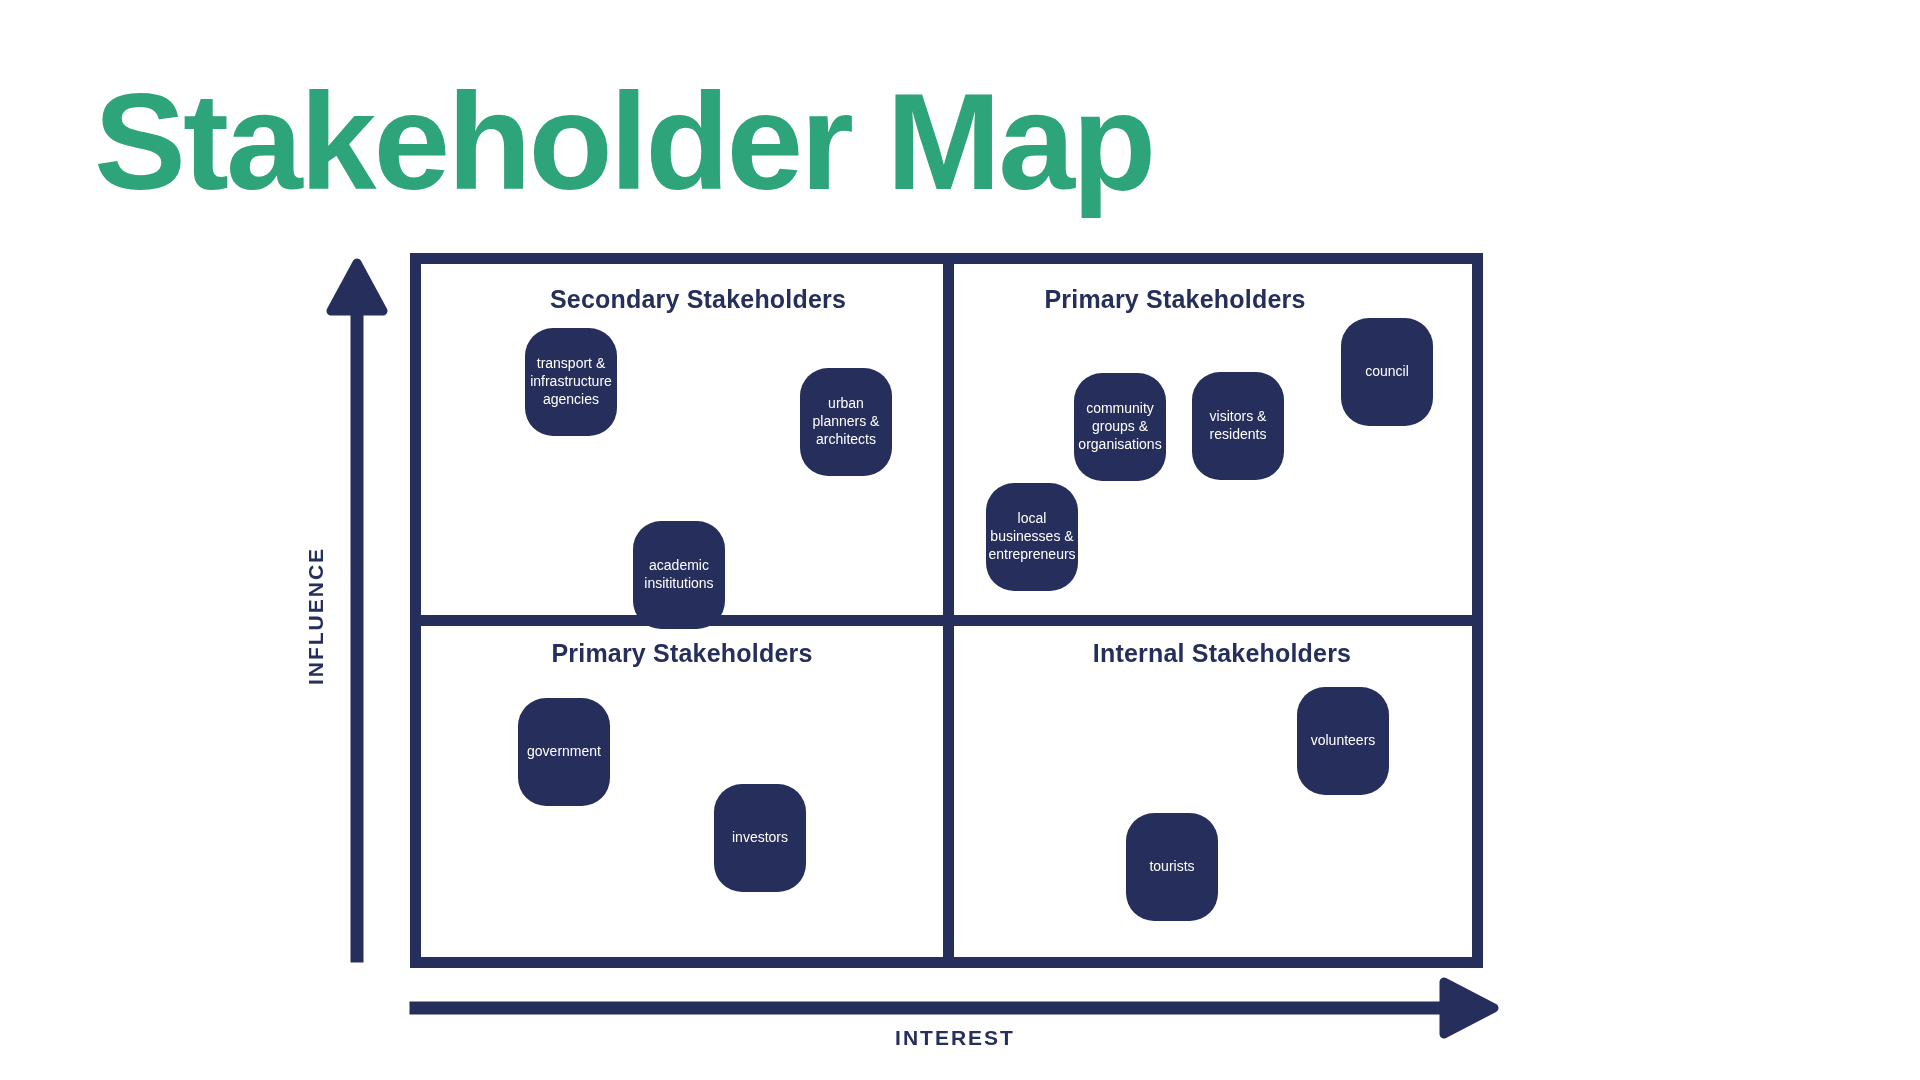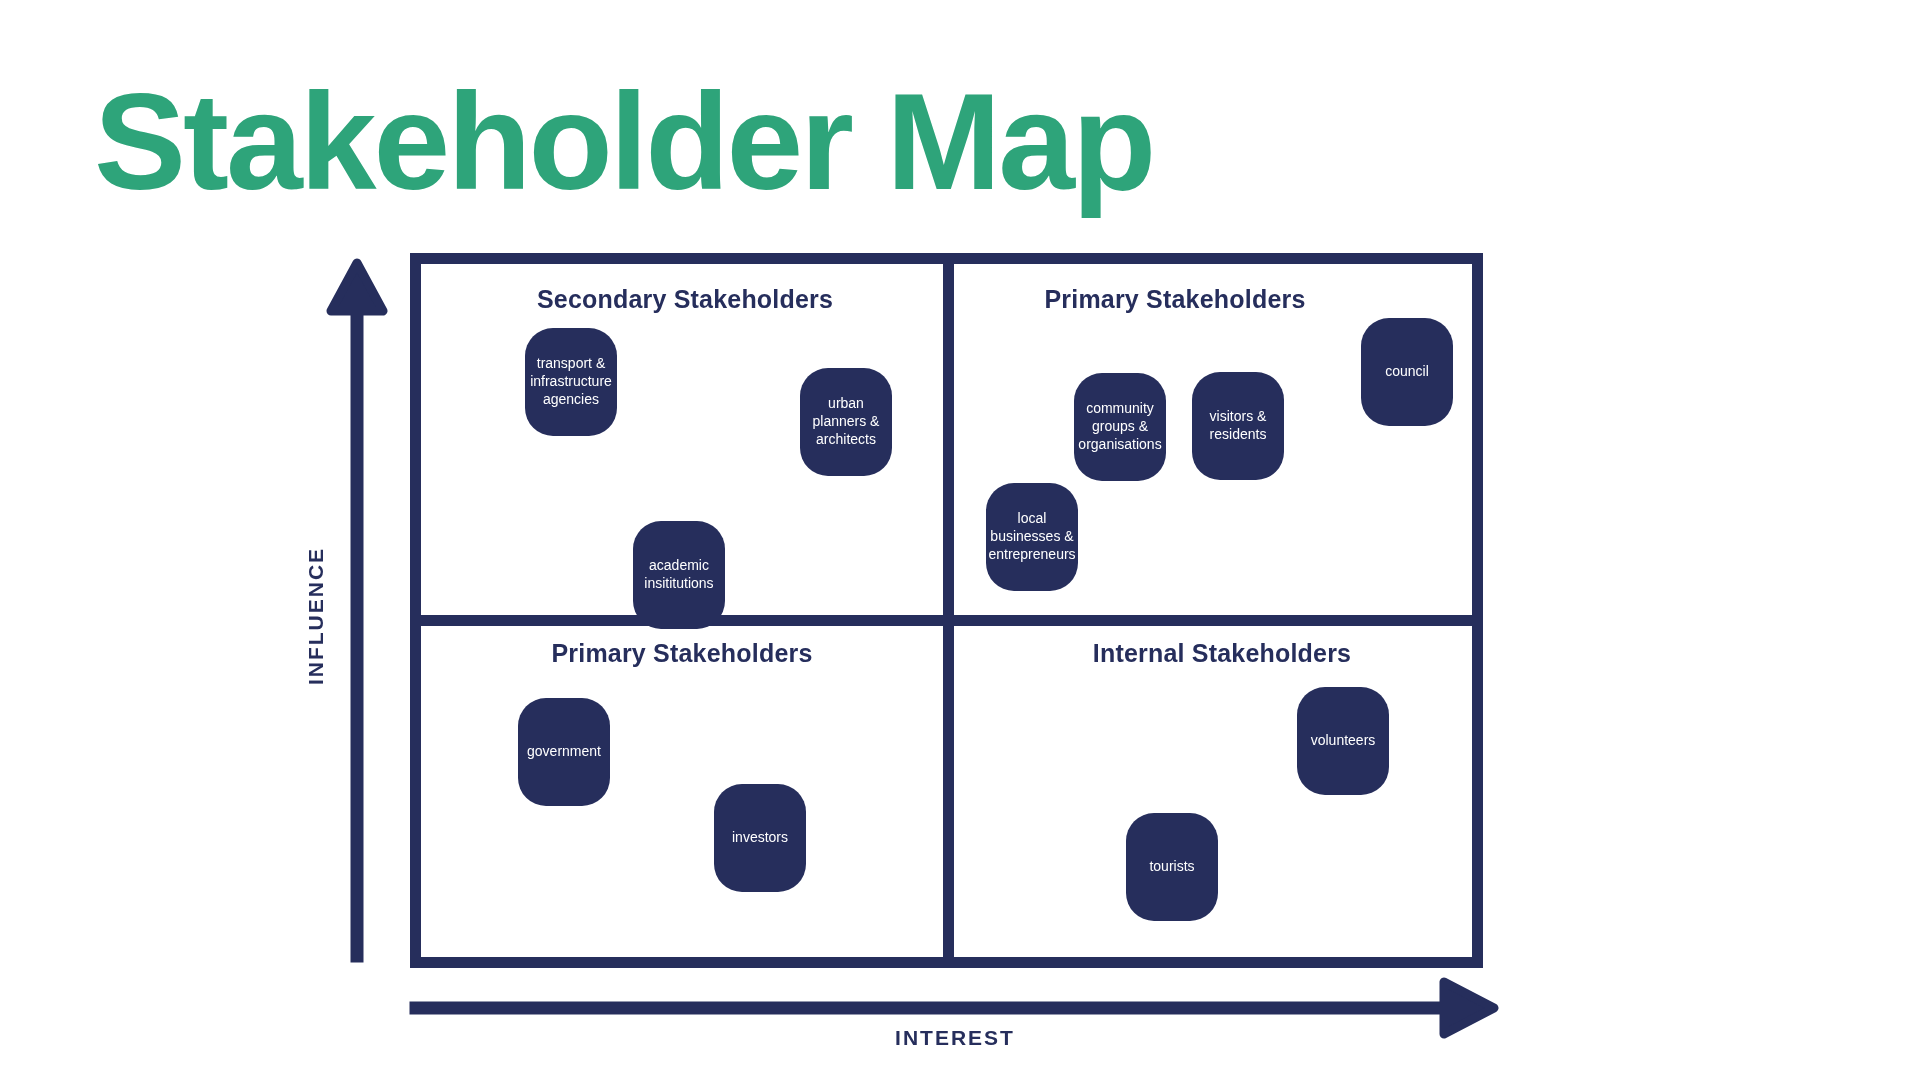--- a/index.html
+++ b/index.html
@@ -22,21 +22,21 @@
     position:absolute;left:410px;top:253px;width:1073px;height:715px;
     border:11px solid var(--navy);box-sizing:border-box;background:var(--bg);
   }
   .vdiv{position:absolute;left:522px;top:0;width:11px;height:693px;background:var(--navy);}
   .hdiv{position:absolute;left:0;top:351px;width:1051px;height:11px;background:var(--navy);}
 
   .qhead{
     position:absolute;font-size:25px;font-weight:bold;color:var(--navy);
     text-align:center;line-height:30px;letter-spacing:0.2px;
   }
-  .qhead.q0{left:3px;top:20px;width:522px;}
+  .qhead.q0{left:16px;top:20px;width:522px;}
   .qhead.q1{left:533px;top:20px;width:442px;}
   .qhead.q2{left:0;top:374px;width:522px;}
   .qhead.q3{left:533px;top:374px;width:536px;}
 
   .sbox{
     position:absolute;width:92px;height:108px;border-radius:28px;
     background:var(--navy);color:var(--boxtext);
     display:flex;align-items:center;justify-content:center;text-align:center;
     padding:5px;box-sizing:border-box;
     font-size:14px;line-height:1.28;
@@ -94,21 +94,21 @@
         </div>
         <div class="sbox" style="left: 212px; top: 219px; margin-top: 38px;">
           <span>academic insititutions</span>
         </div>
         <div class="sbox" style="left: 653px; top: 109px;">
           <span>community groups &amp; organisations</span>
         </div>
         <div class="sbox" style="left: 771px; top: 108px;">
           <span>visitors &amp; residents</span>
         </div>
-        <div class="sbox" style="left: 920px; top: 54px; margin-left: 20px;">
+        <div class="sbox" style="left: 920px; top: 54px;">
           <span>council</span>
         </div>
         <div class="sbox" style="left: 565px; top: 219px;">
           <span>local businesses &amp; entrepreneurs</span>
         </div>
         <div class="sbox" style="left: 97px; top: 434px;">
           <span>government</span>
         </div>
         <div class="sbox" style="left: 293px; top: 520px;">
           <span>investors</span>

